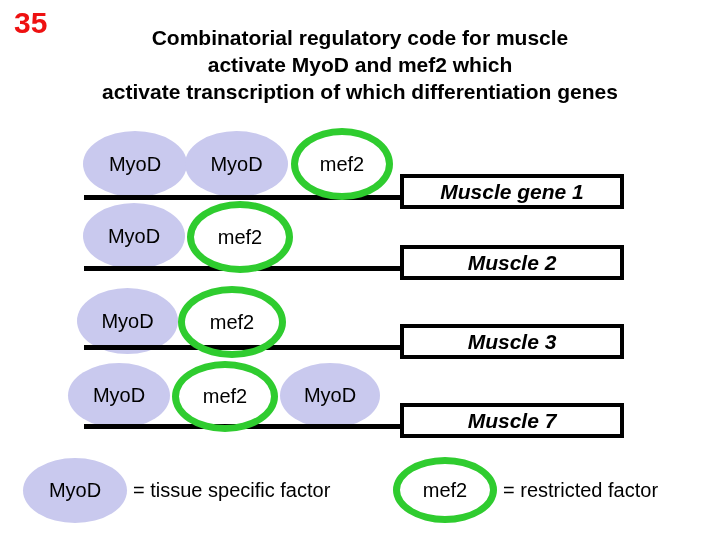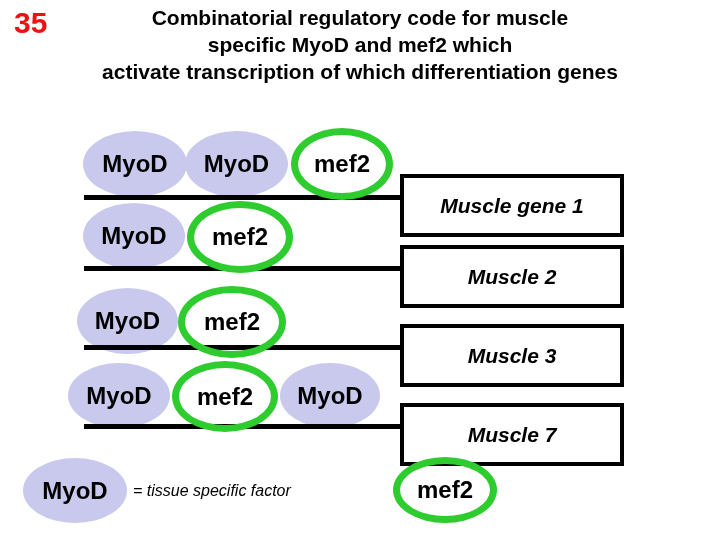--- a/index.html
+++ b/index.html
@@ -19,91 +19,90 @@
   }
   .slide-number {
     position: absolute;
     left: 14px; top: 6px;
     font-size: 30px;
     font-weight: bold;
     color: var(--slide-red);
   }
   .title {
     position: absolute;
-    left: 0; top: 4px;
+    left: 0; top: 24px;
     width: 720px;
     text-align: center;
     font-size: 21px;
     font-weight: bold;
     line-height: 27px;
   }
   .oval {
     position: absolute;
     border-radius: 50%;
     display: flex;
     align-items: center;
     justify-content: center;
-    font-size: 24px;
-    font-weight: bold;
+    font-size: 20px;
+    font-weight: normal;
     box-sizing: border-box;
   }
   .myod {
     background: var(--myod-fill);
     z-index: 1;
   }
   .mef2 {
     background: transparent;
     border: 7px solid var(--mef2-ring);
     z-index: 3;
   }
   .dna-line {
     position: absolute;
     height: 5px;
     background: #000;
     z-index: 2;
   }
   .gene-box {
     position: absolute;
     width: 224px;
-    height: 63px;
+    height: 35px;
     border: 4px solid #000;
     background: #fff;
     box-sizing: border-box;
     display: flex;
     align-items: center;
     justify-content: center;
     font-size: 21px;
     font-weight: bold;
     font-style: italic;
     z-index: 2;
   }
   .legend-text {
     position: absolute;
     display: flex;
     align-items: center;
-    font-size: 16px;
-    font-style: italic;
+    font-size: 20px;
   }
   .credit {
     position: absolute;
     right: 14px; top: 516px;
     font-size: 15px;
     font-weight: bold;
   }
 </style>
 </head>
 <body>
 
 <div class="slide">
 
   <div class="slide-number">35</div>
 
   <div class="title">
     <div>Combinatorial regulatory code for muscle</div>
-    <div>specific MyoD and mef2 which</div>
+    <div>activate MyoD and mef2 which</div>
     <div>activate transcription of which differentiation genes</div>
   </div>
 
   <div class="dna-line" style="left:84px; top:195px; width:316px;"></div>
   <div class="oval myod" style="left:83px; top:131px; width:104px; height:66px;">MyoD</div>
   <div class="oval myod" style="left:185px; top:131px; width:103px; height:66px;">MyoD</div>
   <div class="oval mef2" style="left:291px; top:128px; width:102px; height:72px;">mef2</div>
   <div class="gene-box" style="left:400px; top:174px;">
     <span>Muscle gene 1</span>
   </div>
@@ -126,15 +125,16 @@
   <div class="oval myod" style="left:68px; top:363px; width:102px; height:65px;">MyoD</div>
   <div class="oval mef2" style="left:172px; top:361px; width:106px; height:71px;">mef2</div>
   <div class="oval myod" style="left:280px; top:363px; width:100px; height:65px;">MyoD</div>
   <div class="gene-box" style="left:400px; top:403px;">
     <span>Muscle 7</span>
   </div>
 
   <div class="oval myod" style="left:23px; top:458px; width:104px; height:65px;">MyoD</div>
   <div class="legend-text" style="left:133px; top:458px; height:65px;">= tissue specific factor</div>
   <div class="oval mef2" style="left:393px; top:457px; width:104px; height:66px;">mef2</div>
+  <div class="legend-text" style="left:503px; top:457px; height:66px;">= restricted factor</div>
 
 
 </div>
 
 </body></html>

